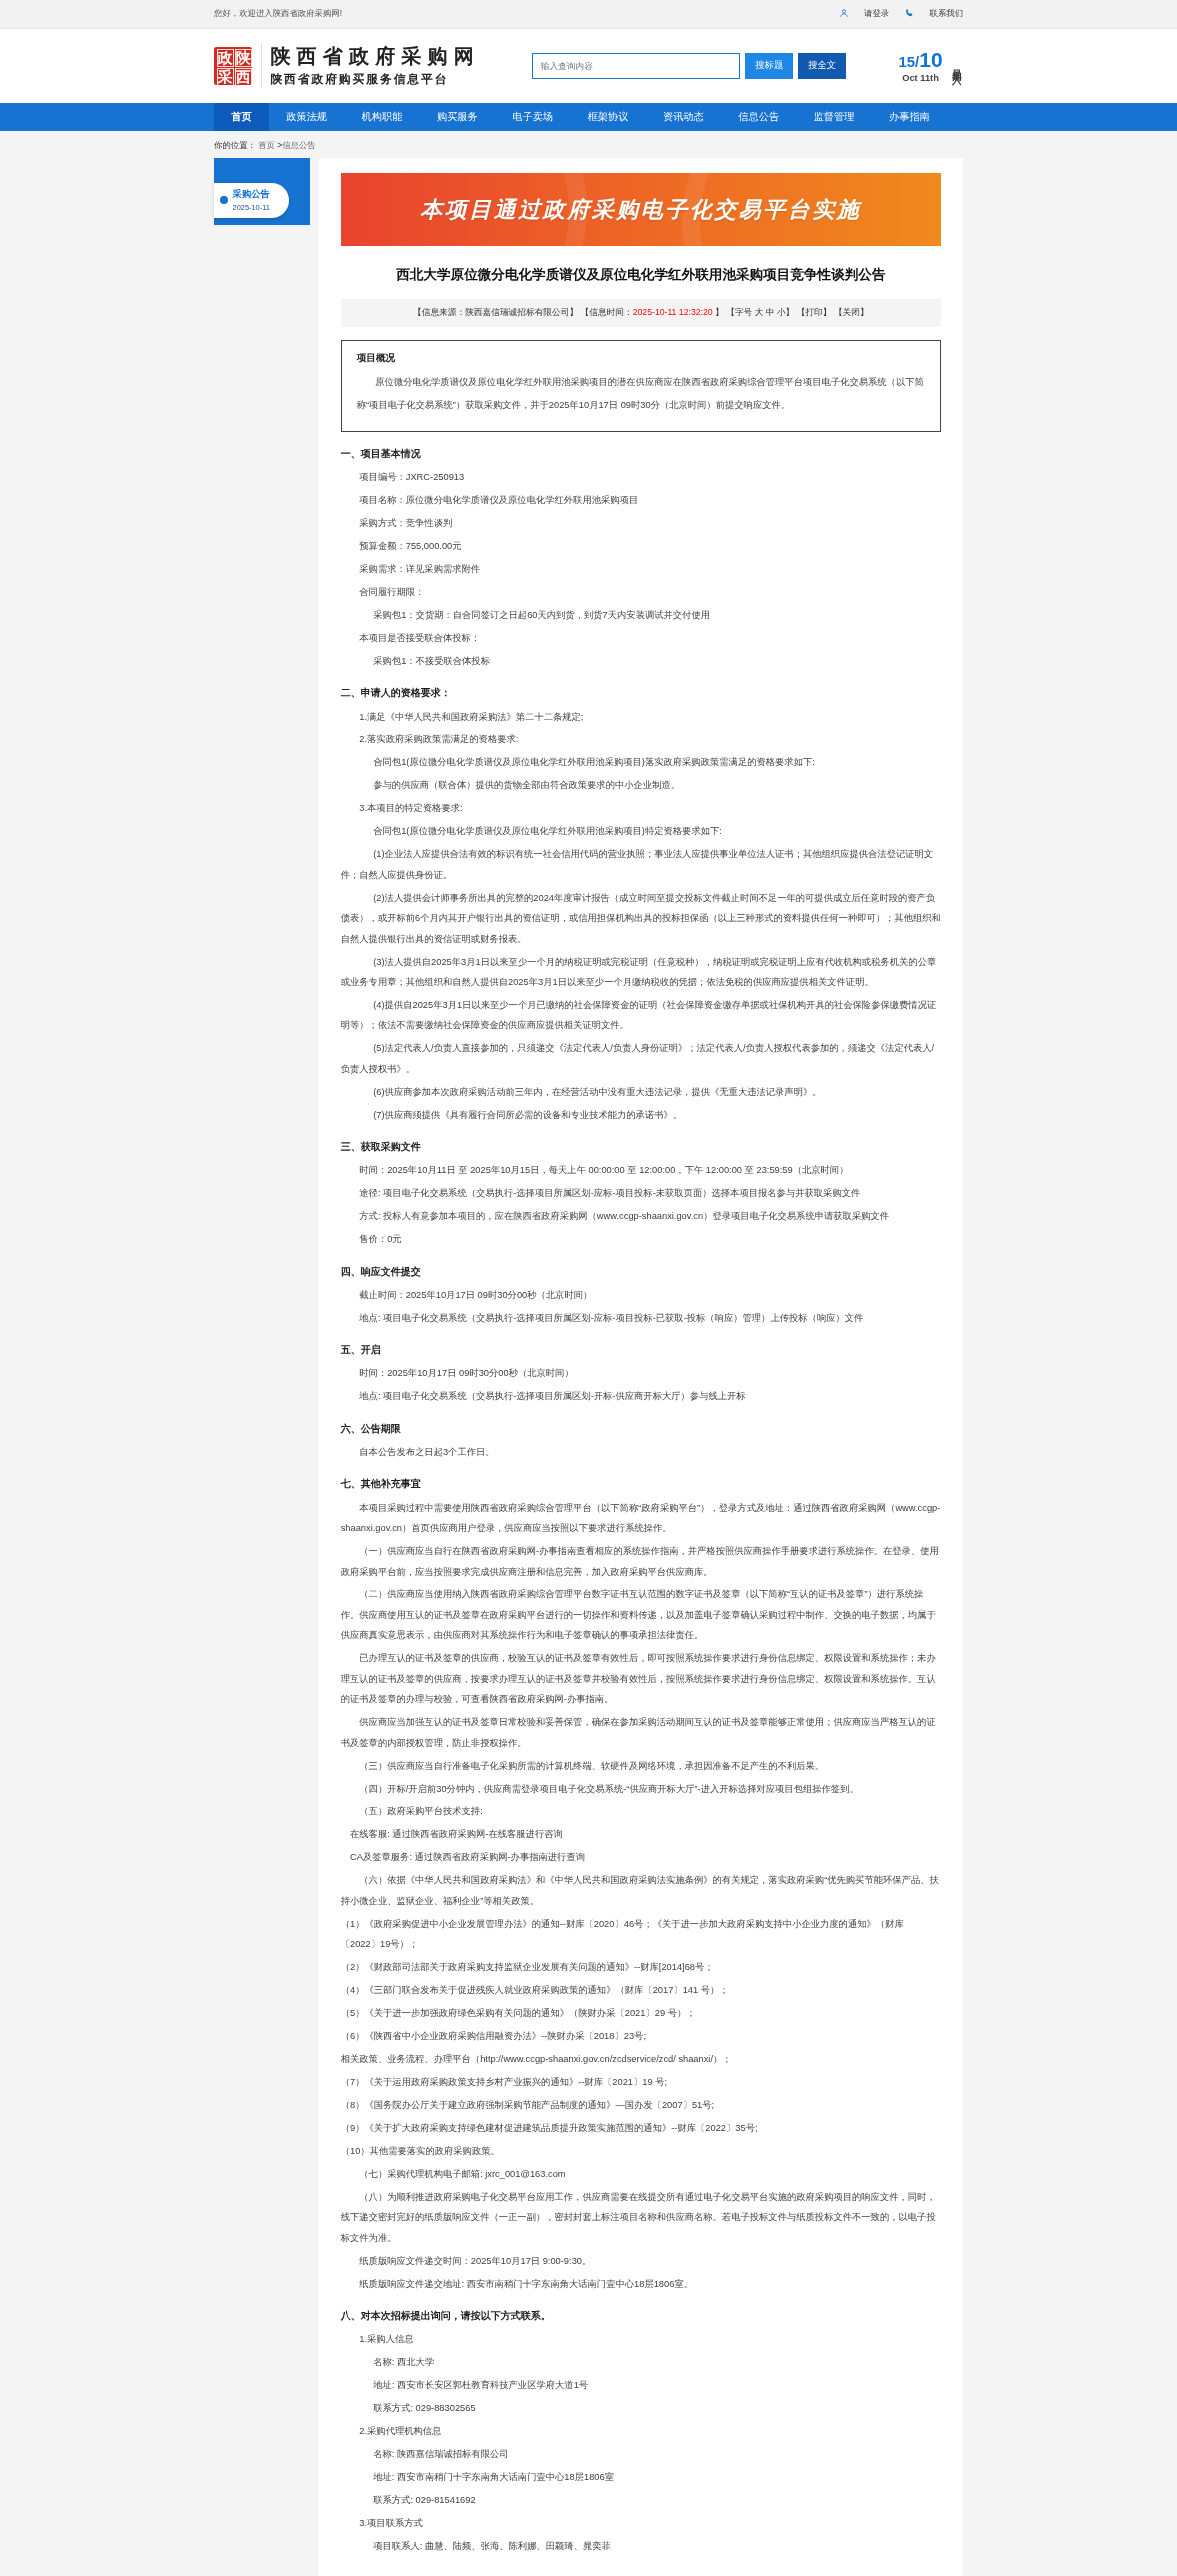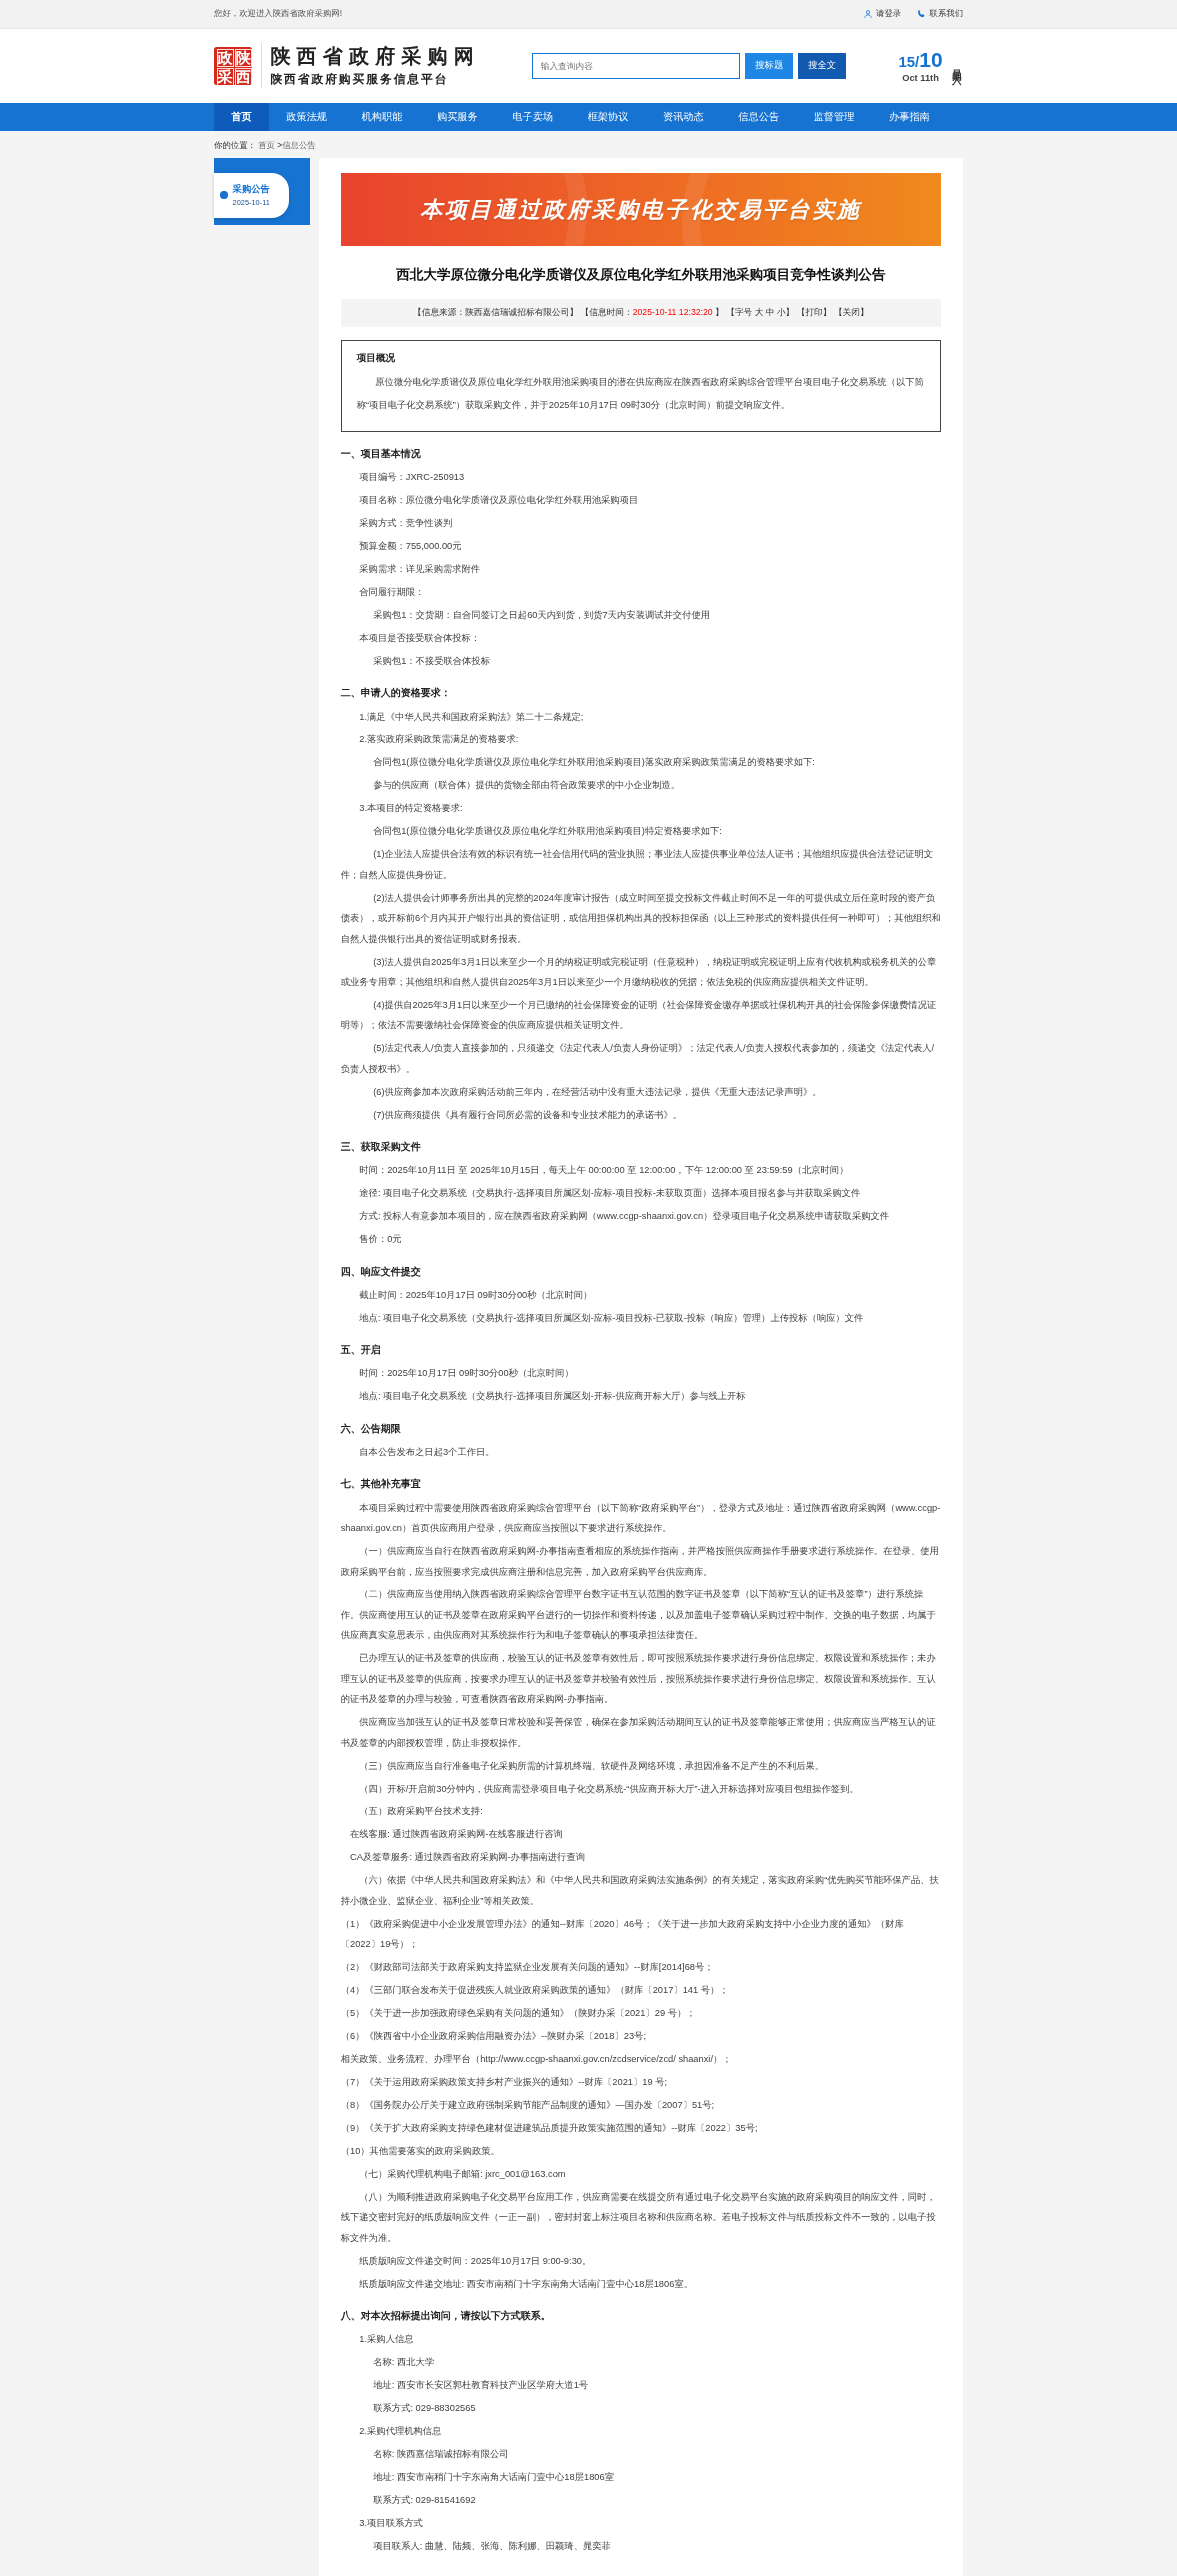--- a/index.html
+++ b/index.html
@@ -3,21 +3,21 @@
 <meta charset="utf-8">
 <style>
   * { box-sizing: border-box; }
   body { margin:0; background:#f4f4f4; font-family:"Liberation Sans","DejaVu Sans",sans-serif; color:#333; }
   .container { width:749px; margin:0 auto; }
 
   
   .topbar { background:#f2f2f2; border-bottom:0.6px solid #e6e6e6; height:28.5px; font-size:8.4px; color:#555; }
   .topbar .container { display:flex; justify-content:space-between; align-items:center; height:100%; }
   .toplinks { display:flex; gap:16px; align-items:center; }
-  .toplink { display:flex; gap:3px; align-items:center; color:#333; cursor:pointer; }
+  .toplink { display:flex; gap:15px; align-items:flex-start; color:#333; cursor:pointer; }
 
   
   .header { background:#fff; }
   .header .container { display:flex; align-items:center; height:74px; justify-content:space-between; }
   .brand { display:flex; align-items:center; gap:8.7px; }
   .seal { width:38px; height:38px; background:#d42a1e; border-radius:2.5px; display:grid; grid-template-columns:1fr 1fr; padding:2.5px; gap:1.2px; }
   .seal span { color:#fff; font-weight:bold; font-size:15px; line-height:16px; text-align:center; border:0.6px solid rgba(255,255,255,.85); }
   .brand-text { border-left:0.6px solid #ddd; padding-left:8.7px; }
   .site-name { font-size:20px; font-weight:bold; color:#222; letter-spacing:6.2px; }
   .site-sub { font-size:11.8px; font-weight:bold; color:#222; letter-spacing:1.9px; margin-top:2.5px; }
@@ -38,21 +38,21 @@
   .nav-item { color:#fff; font-size:10.2px; line-height:28.5px; padding:0 17.3px; cursor:pointer; white-space:nowrap; }
   .nav-item.active { background:#0d5bbb; font-weight:bold; }
 
   
   .crumb-row { padding:8.7px 0 7.4px; font-size:8.4px; color:#333; }
   .crumb-row a { color:#666; text-decoration:none; cursor:pointer; }
 
   
   .main-wrap { display:flex; gap:8.7px; align-items:flex-start; }
   .side-box { width:96px; height:67px; background:#1673d2; position:relative; flex:none; }
-  .side-pill { position:absolute; left:0; bottom:7.4px; width:75px; height:45px; background:#fff; border-radius:0 17.3px 17.3px 0; box-shadow:0 1.2px 3.7px rgba(0,0,0,.18); display:flex; align-items:center; gap:5px; padding-left:6.2px; cursor:pointer; }
+  .side-pill { position:absolute; left:0; bottom:7.4px; width:75px; height:35px; background:#fff; border-radius:0 17.3px 17.3px 0; box-shadow:0 1.2px 3.7px rgba(0,0,0,.18); display:flex; align-items:center; gap:5px; padding-left:6.2px; cursor:pointer; }
   .side-dot { width:7.4px; height:7.4px; border-radius:50%; background:#1673d2; flex:none; }
   .side-cat { color:#1673d2; font-size:9.3px; font-weight:bold; }
   .side-date { color:#1a4f9c; font-size:7.4px; margin-top:1.9px; }
 
   .article { flex:1; background:#fff; padding:15px 22px 28.5px; }
   .banner { height:73px; background:linear-gradient(90deg,#e8432e 0%,#ee6a24 55%,#f08a1d 100%); display:flex; align-items:center; justify-content:center; position:relative; overflow:hidden; }
   .banner:before { content:""; position:absolute; left:-50px; top:-111px; width:260px; height:260px; border:18.6px solid rgba(255,255,255,.08); border-radius:50%; }
   .banner:after { content:""; position:absolute; right:-37px; bottom:-124px; width:260px; height:260px; border:18.6px solid rgba(255,255,255,.08); border-radius:50%; }
   .banner-text { color:#fff; font-size:22px; font-weight:bold; font-style:italic; letter-spacing:2.5px; text-shadow:0 1.2px 1.9px rgba(0,0,0,.15); }
   .art-title { text-align:center; font-size:13.6px; font-weight:bold; color:#111; margin:18.6px 25px 13.6px; line-height:1.5; }

